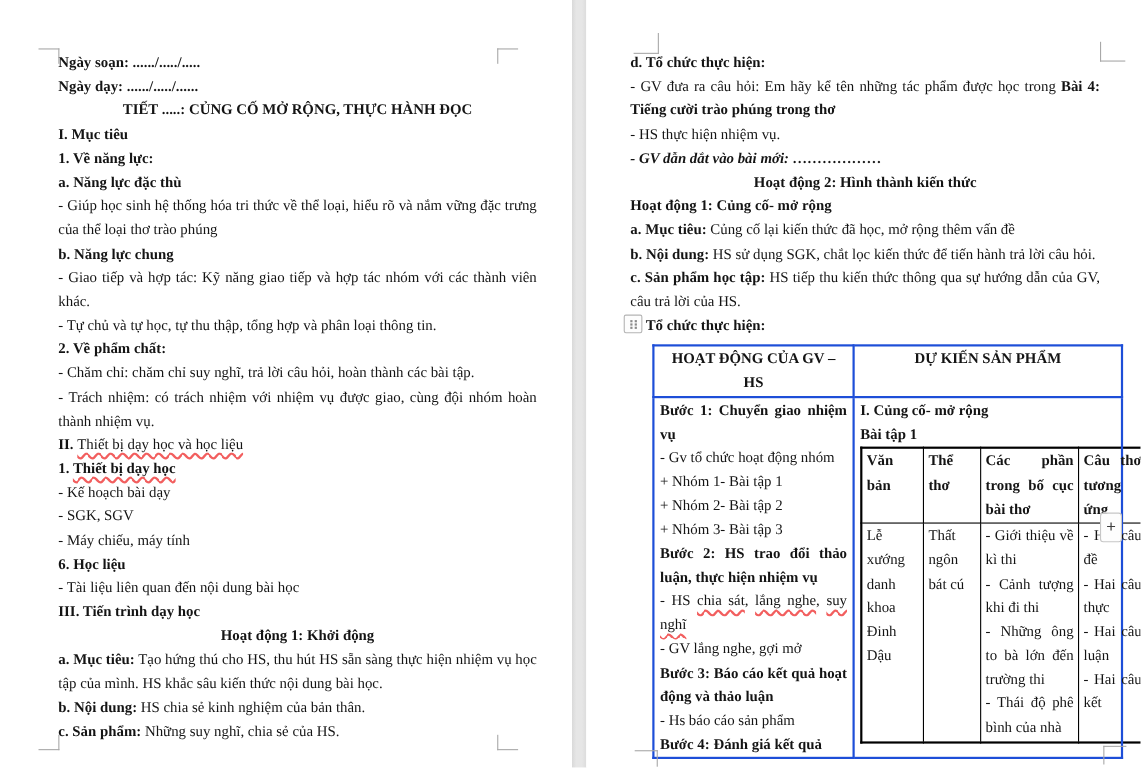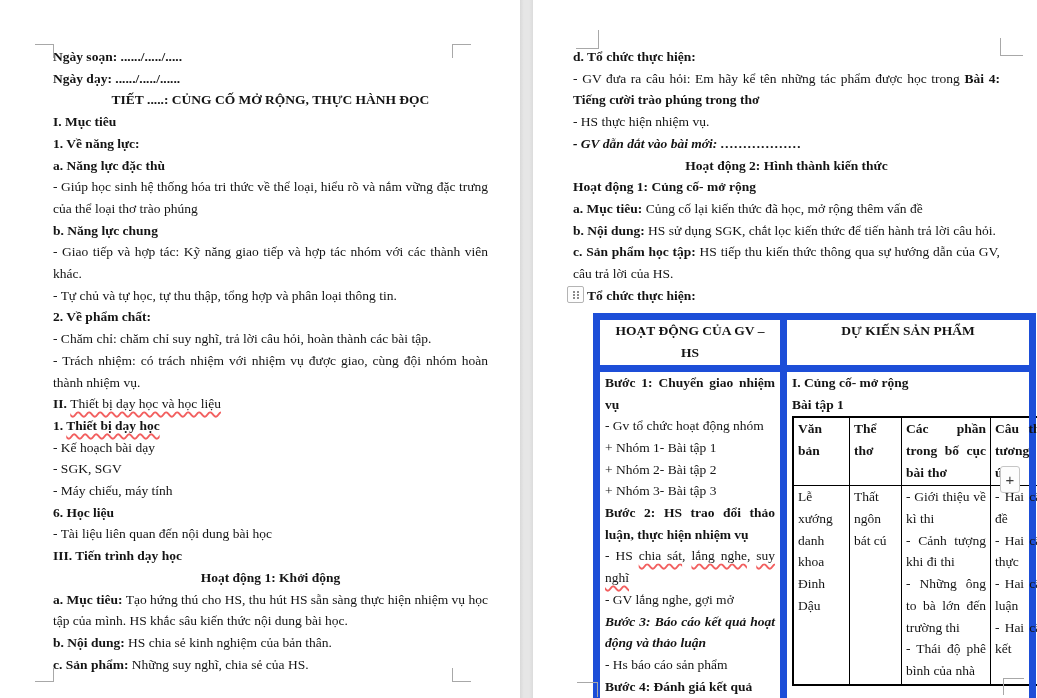--- a/index.html
+++ b/index.html
@@ -29,21 +29,21 @@
     text-decoration-style:wavy;
     text-decoration-color:var(--spell-underline);
     text-decoration-thickness:1.5px;
     text-underline-offset:3px;
   }
   
   table.outer{
     border-collapse:collapse;table-layout:fixed;
     width:402px;margin:7px 0 0 20px;
   }
-  table.outer>tbody>tr>td{border:7px solid #1d4ed8;vertical-align:top;padding:0 5px 1px 5px;}
+  table.outer>tbody>tr>td{border:2px solid #1d4ed8;vertical-align:top;padding:0 5px 1px 5px;}
   table.outer{border:2px solid #000;}
   td.th{height:23px;padding:0 2px;}
   td.col-gv{width:170px;}
   td.col-sp{width:232px;}
   
   table.inner{
     border-collapse:collapse;table-layout:fixed;
     width:223px;margin:1px 0 4px 0;border:2px solid #000;
   }
   table.inner td{border:1px solid #000;vertical-align:top;padding:0 4px 2px 4px;overflow:hidden;}
@@ -150,21 +150,21 @@
           <tr>
             <td class="col-gv">
                 <p class="ln"><span style="font-weight: bold;">Bước 1: Chuyển giao nhiệm vụ</span></p>
                 <p class="ln"><span>- Gv tổ chức hoạt động nhóm</span></p>
                 <p class="ln"><span>+ Nhóm 1- Bài tập 1</span></p>
                 <p class="ln"><span>+ Nhóm 2- Bài tập 2</span></p>
                 <p class="ln"><span>+ Nhóm 3- Bài tập 3</span></p>
                 <p class="ln"><span style="font-weight: bold;">Bước 2: HS trao đổi thảo luận, thực hiện nhiệm vụ</span></p>
                 <p class="ln"><span>- HS </span><span class="err">chia sát</span><span>, </span><span class="err">lắng nghe</span><span>, </span><span class="err">suy nghĩ</span></p>
                 <p class="ln"><span>- GV lắng nghe, gợi mở</span></p>
-                <p class="ln"><span style="font-weight: bold; font-style: italic;">Bước 3: Báo cáo kết quả hoạt động và thảo luận</span></p>
+                <p class="ln"><span style="font-weight: bold;">Bước 3: Báo cáo kết quả hoạt động và thảo luận</span></p>
                 <p class="ln"><span>- Hs báo cáo sản phẩm</span></p>
                 <p class="ln"><span style="font-weight: bold; margin-top: 33px;">Bước 4: Đánh giá kết quả</span></p>
               </td>
             <td class="col-sp">
               <div>
                   <p class="ln"><span style="font-weight: bold;">I. Củng cố- mở rộng</span></p>
                   <p class="ln"><span style="font-weight: bold;">Bài tập 1</span></p>
                 </div>
               <table class="inner">
                 <tbody>

